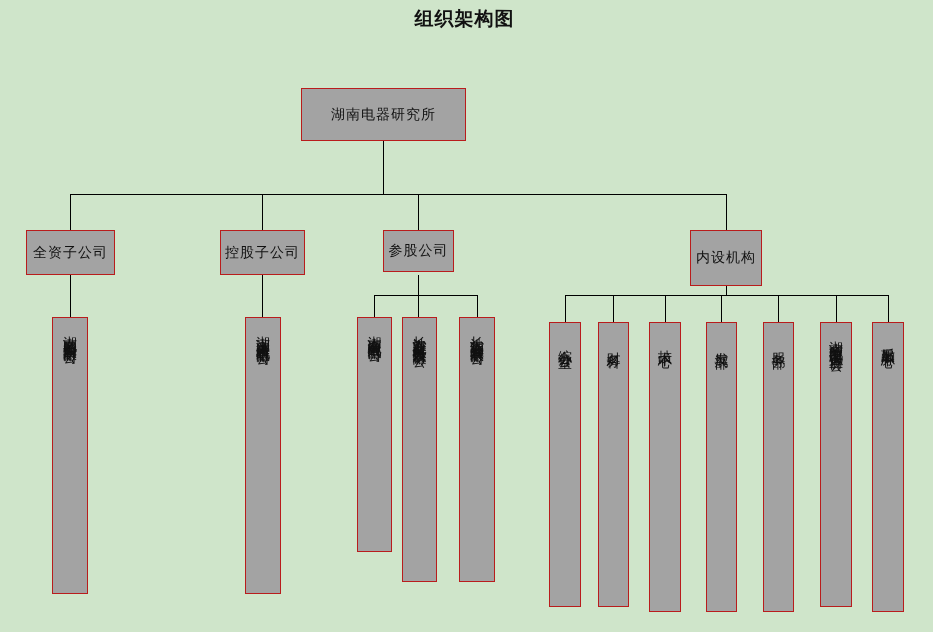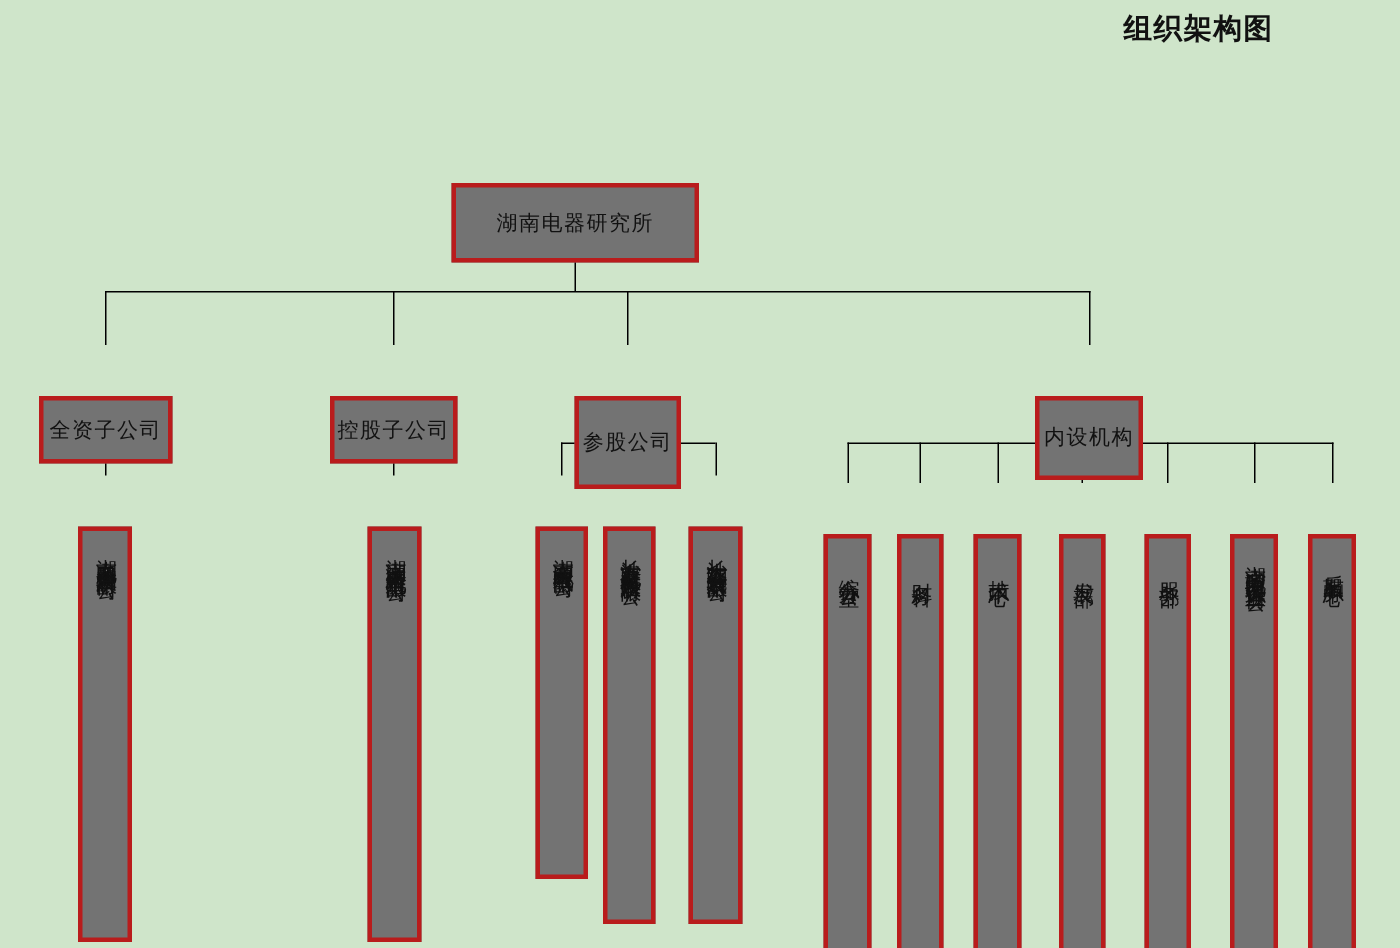--- a/index.html
+++ b/index.html
@@ -18,34 +18,34 @@
     position: relative;
     width: 933px;
     height: 632px;
     background: #cfe5ca;
   }
   #title {
     position: absolute;
     left: 0;
     top: 6px;
     width: 849px;
-    text-align: right;
+    text-align: center;
     font-size: 19px;
     font-weight: 700;
     color: #111;
     letter-spacing: 1px;
+    padding-left: 40px;
   }
   .node {
     position: absolute;
-    background: #737373;
-    border: 3px solid #b91c1c;
+    background: #a3a3a3;
+    border: 1px solid #b91c1c;
     box-sizing: border-box;
     color: #111;
     z-index: 3;
-    margin-top: 34px;
   }
   .node.horiz {
     display: flex;
     align-items: center;
     justify-content: center;
     font-size: 14px;
     letter-spacing: 1px;
   }
   .node.vert {
     display: block;
@@ -112,21 +112,21 @@
   </div>
 
   <div class="node horiz" style="left:26px; top:230px; width:89px; height:45px;">
     <span>全资子公司</span>
   </div>
 
   <div class="node horiz" style="left:220px; top:230px; width:85px; height:45px;">
     <span>控股子公司</span>
   </div>
 
-  <div class="node horiz" style="left:383px; top:230px; width:71px; height:62px;">
+  <div class="node horiz" style="left:383px; top:230px; width:71px; height:42px;">
     <span>参股公司</span>
   </div>
 
   <div class="node horiz" style="left:690px; top:230px; width:72px; height:56px;">
     <span>内设机构</span>
   </div>
 
   <div class="node vert" style="left:52px; top:317px; width:36px; height:277px;">
     <span class="vtext">湖南电器检测所有限公司</span>
   </div>

